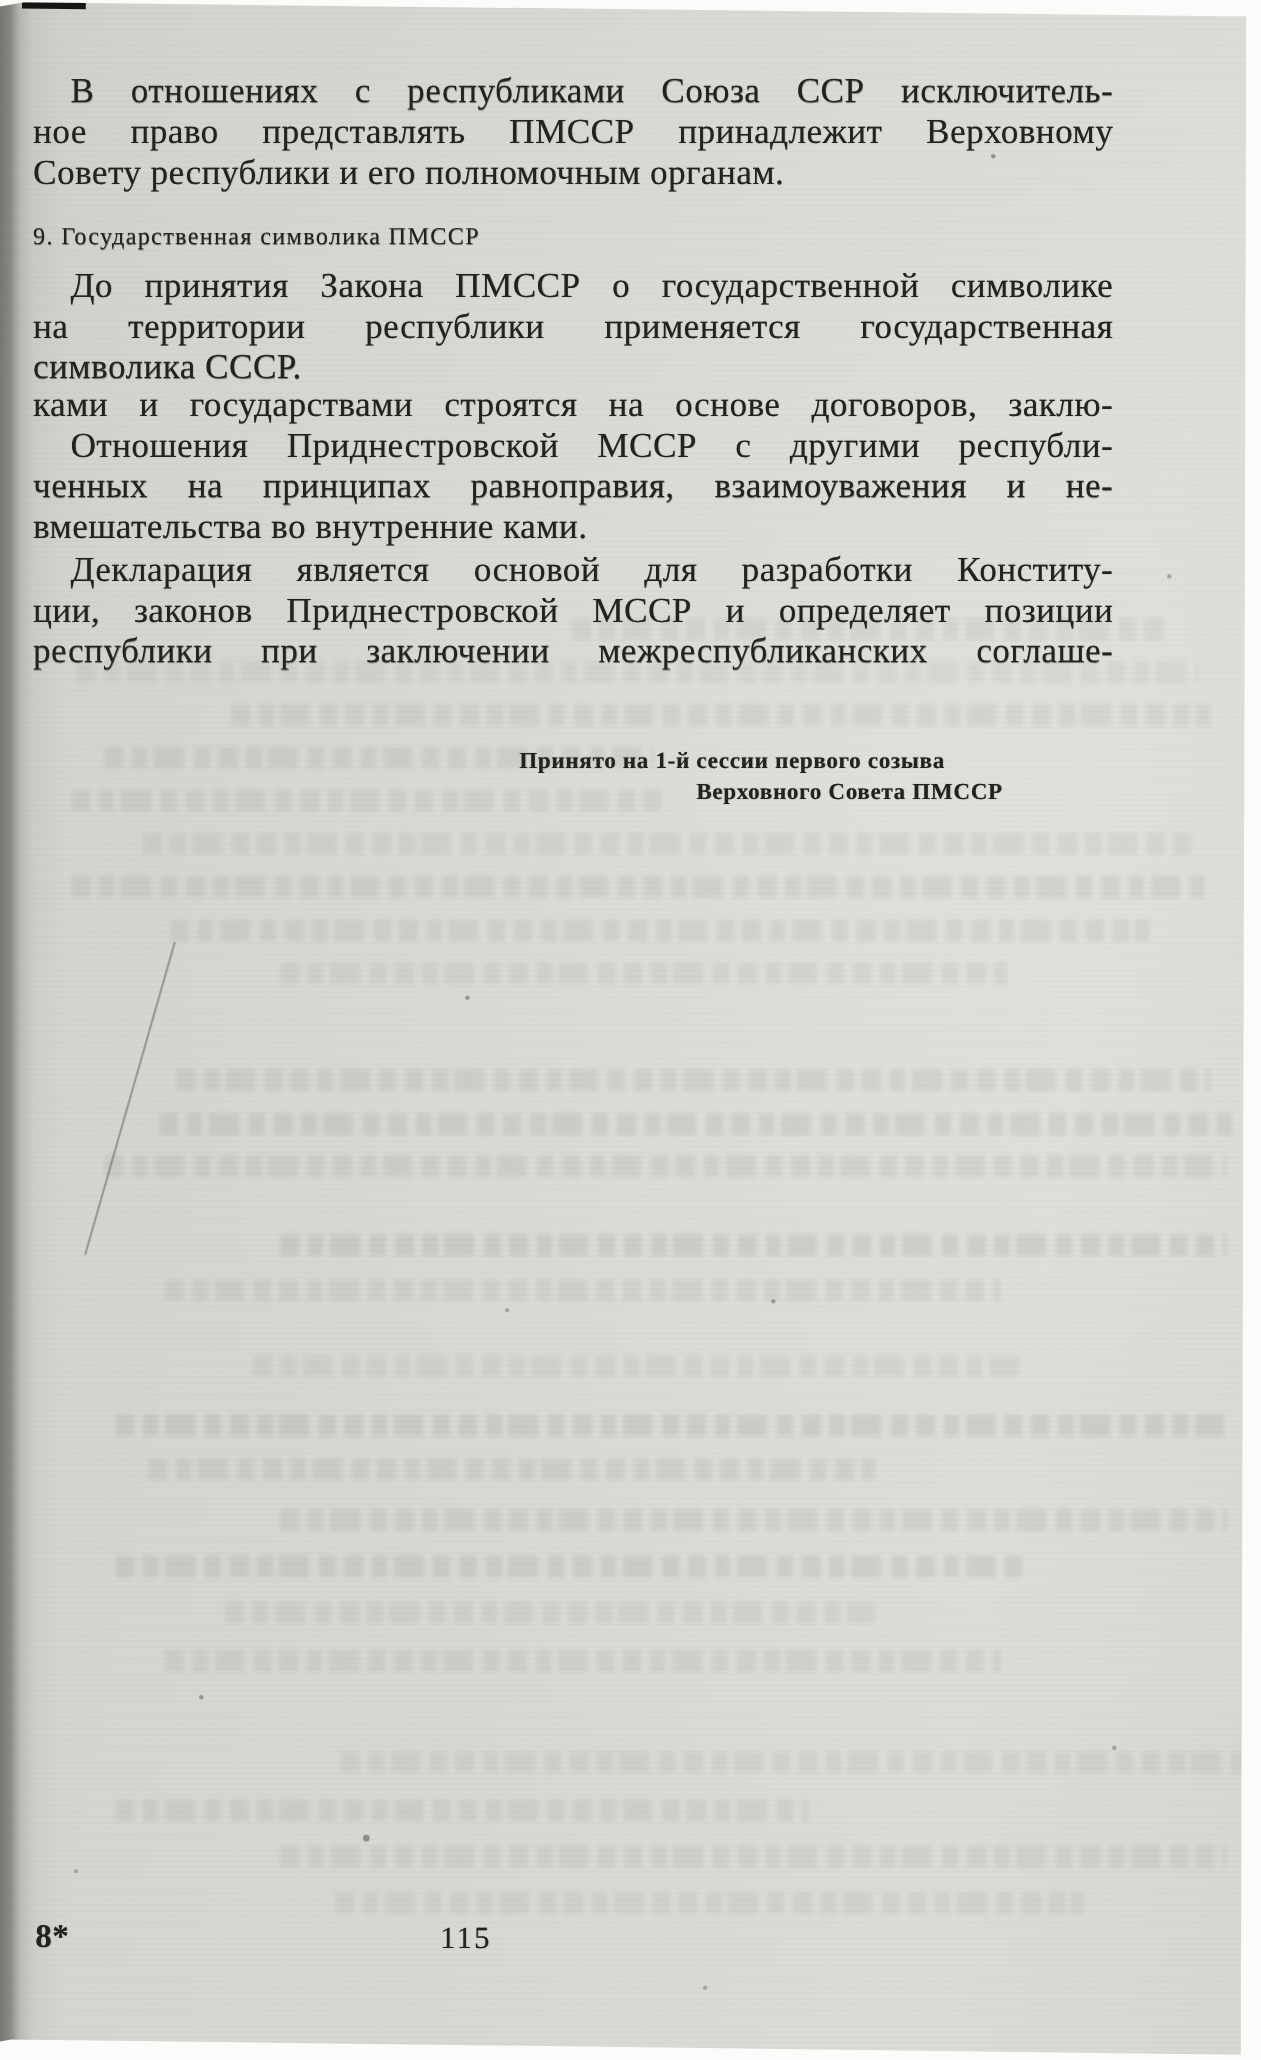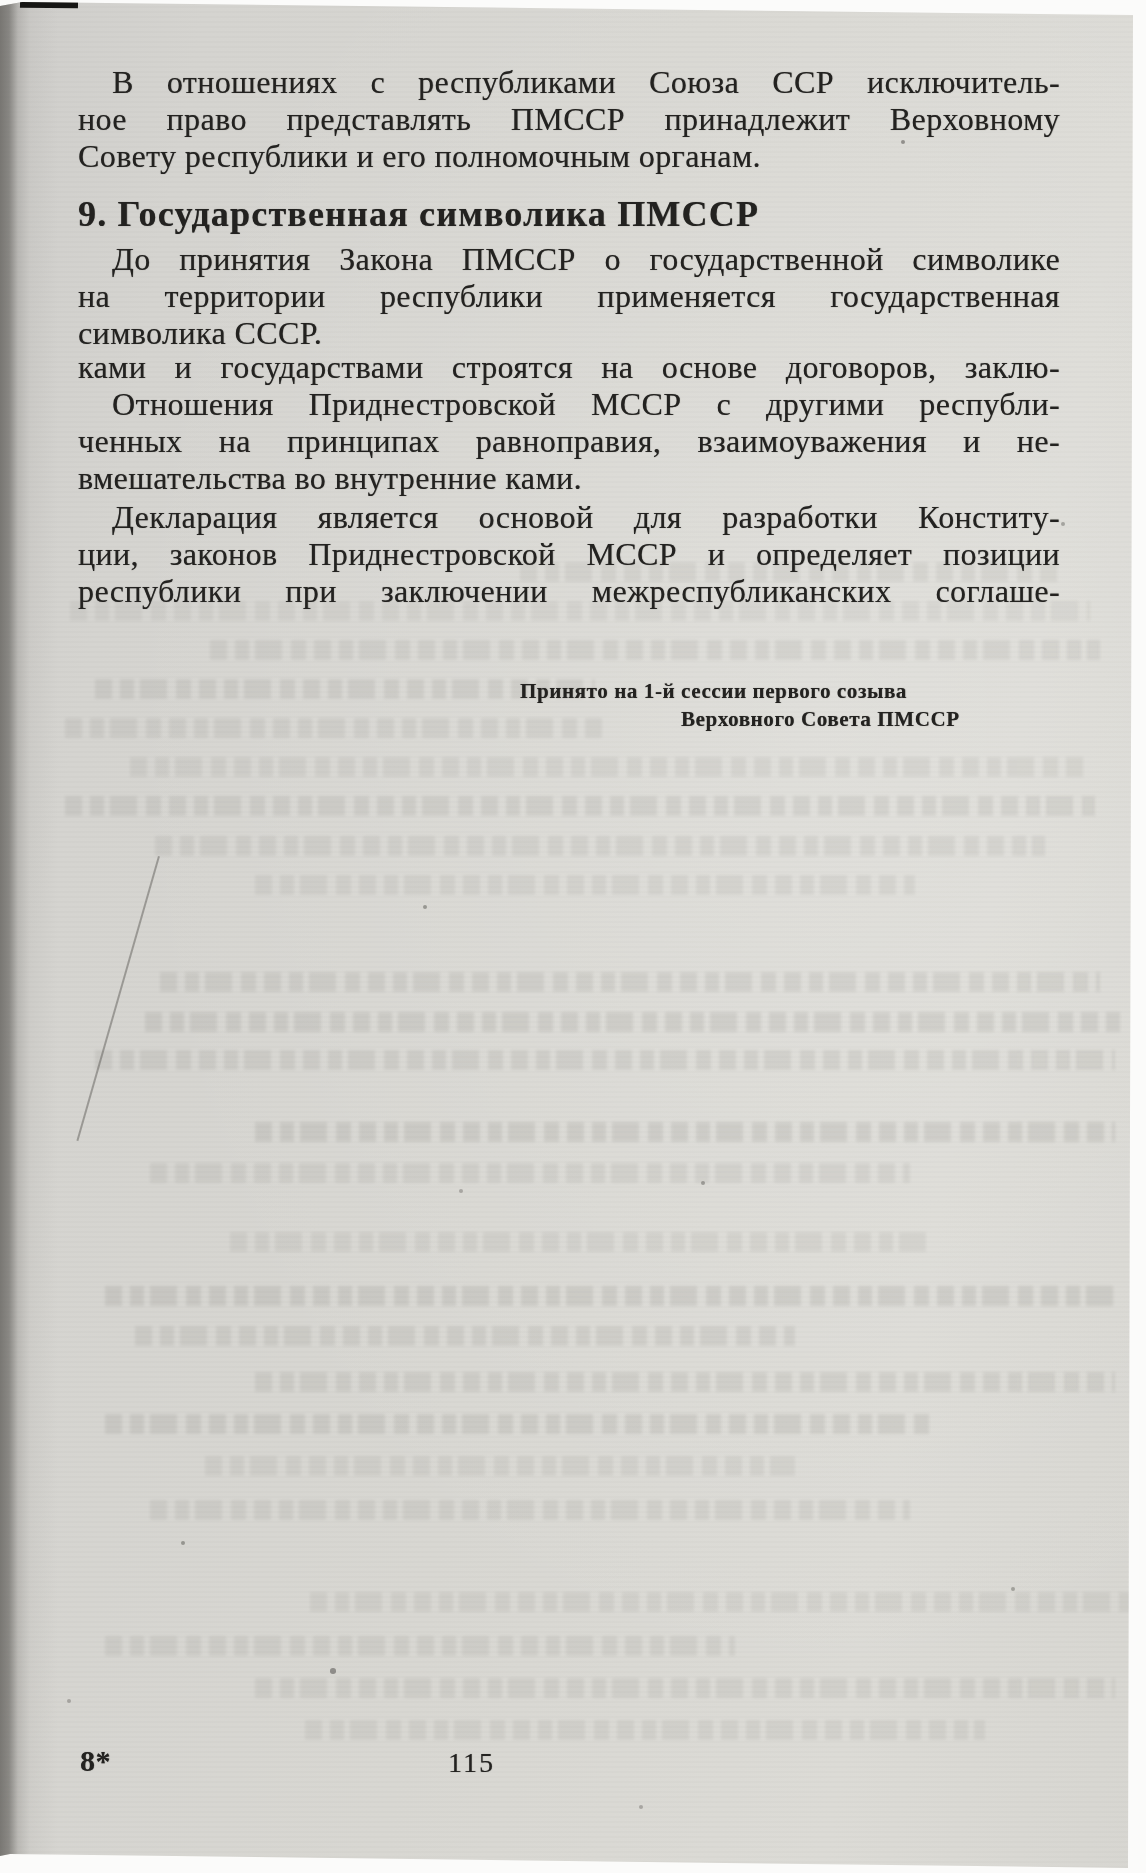--- a/index.html
+++ b/index.html
@@ -44,27 +44,26 @@
       rgba(88,86,80,1) 0 17px,rgba(88,86,80,0) 17px 25px,
       rgba(88,86,80,1) 25px 39px,rgba(88,86,80,0) 39px 45px,
       rgba(88,86,80,1) 45px 72px,rgba(88,86,80,0) 72px 81px,
       rgba(88,86,80,1) 81px 96px,rgba(88,86,80,0) 96px 104px);
   }
   
   .txt{
     position:absolute;color:#232220;
     font-size:32px;line-height:37px;letter-spacing:.4px;
     text-shadow:.3px .3px .8px rgba(30,29,26,.55);
-    margin-left:48px;
   }
   .col{left:30px;width:982px;}
   .jl{text-align:justify;text-align-last:justify;}
   .ll{text-align:right;text-align-last:left;}
   .ind{margin-left:34px;}
-  .heading{font-weight:bold;font-size:36px;letter-spacing:1.2px;}
+  .heading{font-weight:normal;font-size:22px;letter-spacing:1.2px;}
   .adopt{font-weight:bold;font-size:21px;line-height:28px;letter-spacing:.6px;white-space:nowrap;}
   .f8{font-weight:bold;font-size:30px;}
   .pnum{font-size:28px;letter-spacing:2px;}
 </style>
 </head>
 <body>
 
 <div class="page">
 
   <div class="topmark"></div>

